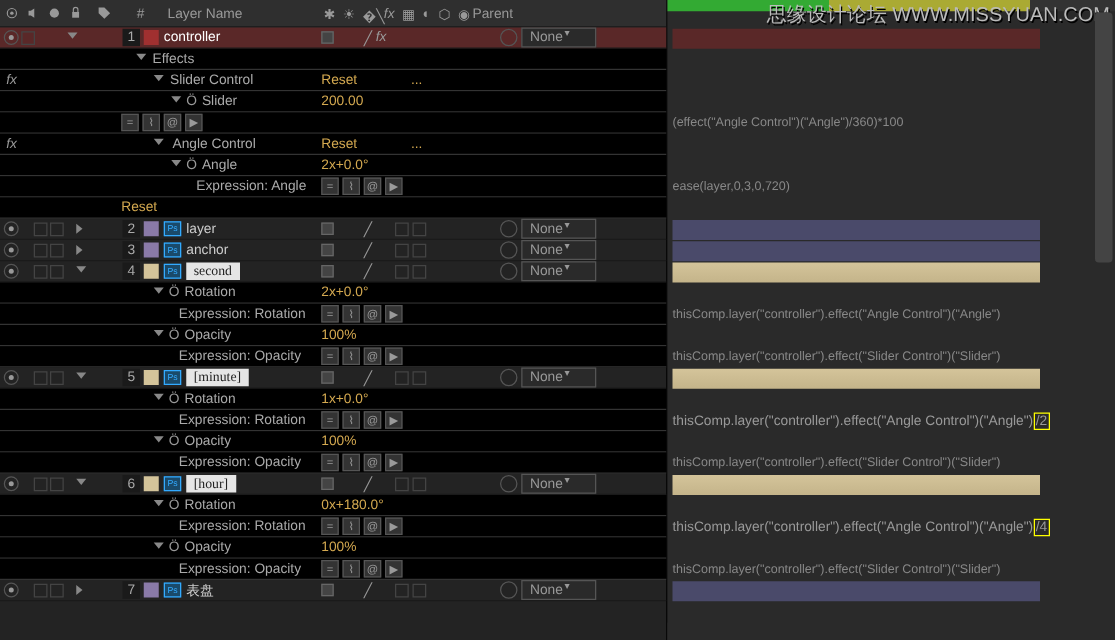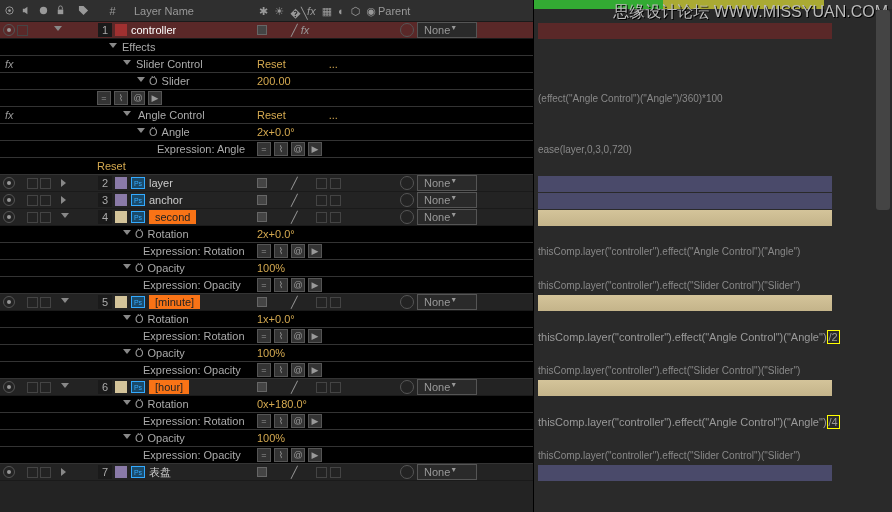--- a/index.html
+++ b/index.html
@@ -24,21 +24,21 @@
 .tw{width:0;height:0;border-left:5px solid #888;border-top:4px solid transparent;border-bottom:4px solid transparent;cursor:pointer;}
 .tw.dn{border-left:4px solid transparent;border-right:4px solid transparent;border-top:5px solid #888;}
 .num{display:inline-flex;width:14px;height:14px;background:#1a1a1a;color:#aaa;align-items:center;justify-content:center;margin:0 3px;}
 .clr{width:12px;height:12px;margin-right:4px;}
 .ps{width:14px;height:12px;background:#1a4a6a;border:1px solid #3af;margin-right:4px;display:inline-flex;align-items:center;justify-content:center;font-size:7px;color:#3af;}
 .lbl{color:#aaa;}
 .lbl.b{font-weight:normal;color:#ccc;}
 .val{color:#d4a950;}
 .rst{color:#d4a950;cursor:pointer;}
 .dots{color:#d4a950;margin-left:40px;}
-.sel{background:#f97316;color:#222;padding:1px 6px;}
+.sel{background:#e5e5e5;color:#222;padding:1px 6px;font-family:Liberation Serif, serif;}
 .exprbtn{width:14px;height:14px;background:#333;border:1px solid #555;display:inline-flex;align-items:center;justify-content:center;font-size:9px;cursor:pointer;}
 .sw{width:10px;height:10px;background:#444;border:1px solid #666;}
 .parent{display:flex;align-items:center;gap:3px;}
 .spiral{width:14px;height:14px;border:1px solid #555;border-radius:50%;cursor:pointer;}
 .dd{background:#2a2a2a;border:1px solid #555;padding:1px 6px;width:60px;cursor:pointer;display:flex;justify-content:flex-start;font-size:10px;}
 .dd::after{content:"▼";font-size:7px;}
 .tr{background:#000000;border-bottom:1px solid #333;}
 .bar{position:absolute;height:16px;left:4px;right:60px;}
 .bar.red{background:#5a2828;}
 .bar.blue{background:#4a4a6a;}

